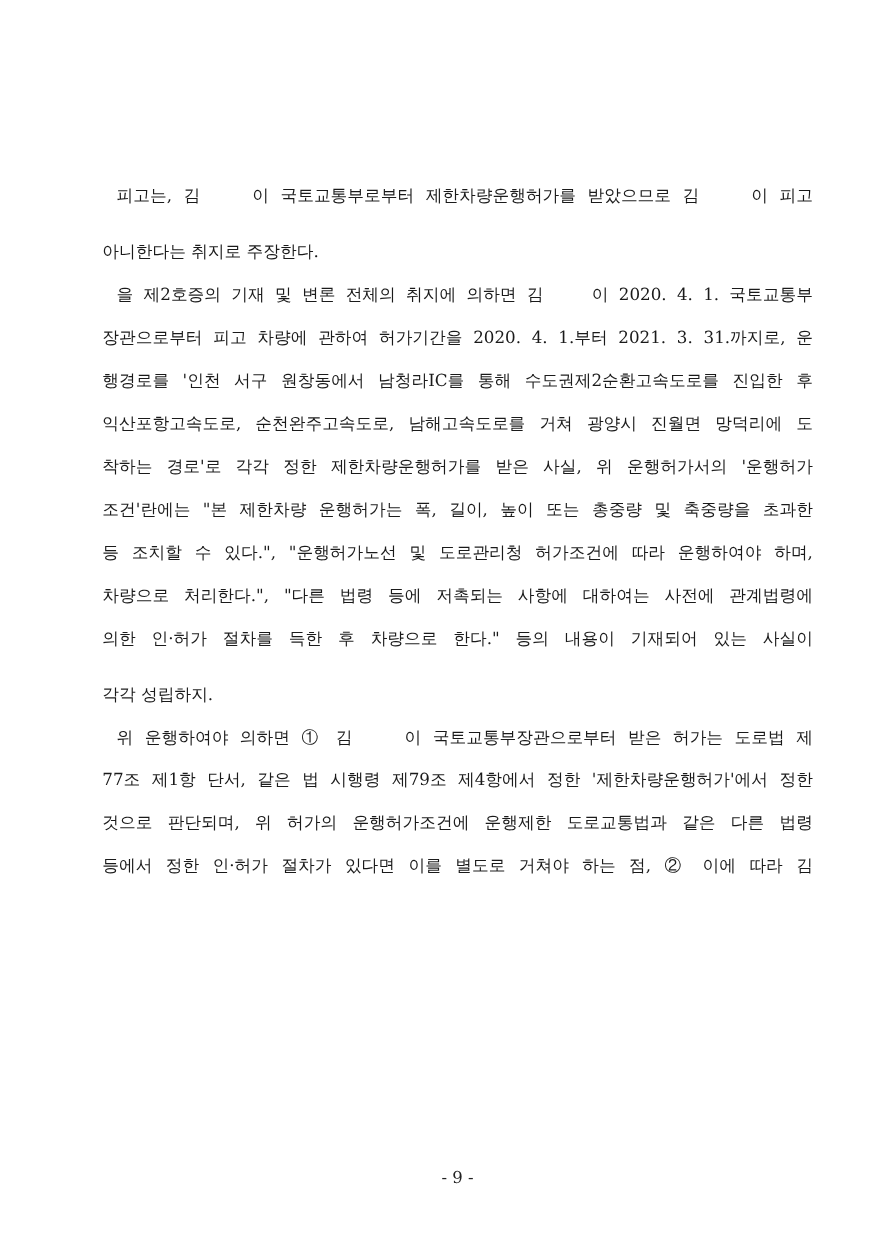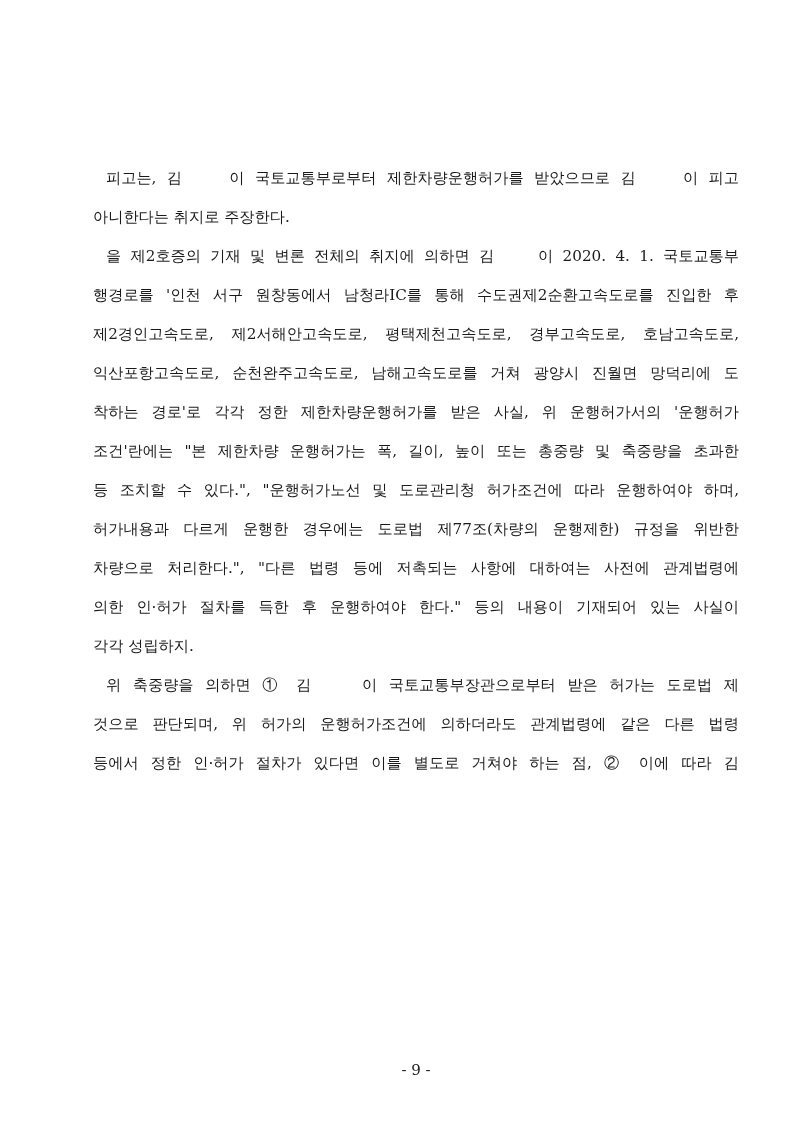--- a/index.html
+++ b/index.html
@@ -33,20 +33,21 @@
       height: 39px;
       line-height: 32px;
       font-size: 15.2px;
       white-space: nowrap;
       text-align: justify;
       text-align-last: justify;
       letter-spacing: 0px;
     }
     .line.last {
       text-align-last: left;
+      margin-top: 12px;
     }
     .line.indent {
       padding-left: 13px;
     }
     .page-number {
       position: absolute;
       left: 0;
       width: 800px;
       top: 1058px;
       text-align: center;
@@ -61,34 +62,34 @@
 <div class="page">
   <div class="body-text">
 
     <div>
       <div class="line indent">피고는, 김　　이 국토교통부로부터 제한차량운행허가를 받았으므로 김　　이 피고</div>
       <div class="line last">아니한다는 취지로 주장한다.</div>
     </div>
 
     <div>
       <div class="line indent">을 제2호증의 기재 및 변론 전체의 취지에 의하면 김　　이 2020. 4. 1. 국토교통부</div>
+      <div class="line">장관으로부터 피고 차량에 관하여 허가기간을 2020. 4. 1.부터 2021. 3. 31.까지로, 운</div>
       <div class="line">행경로를 '인천 서구 원창동에서 남청라IC를 통해 수도권제2순환고속도로를 진입한 후</div>
-      <div class="line">제2경인고속도로, 제2서해안고속도로, 평택제천고속도로, 경부고속도로, 호남고속도로,</div>
       <div class="line">익산포항고속도로, 순천완주고속도로, 남해고속도로를 거쳐 광양시 진월면 망덕리에 도</div>
       <div class="line">착하는 경로'로 각각 정한 제한차량운행허가를 받은 사실, 위 운행허가서의 '운행허가</div>
       <div class="line">조건'란에는 "본 제한차량 운행허가는 폭, 길이, 높이 또는 총중량 및 축중량을 초과한</div>
       <div class="line">등 조치할 수 있다.", "운행허가노선 및 도로관리청 허가조건에 따라 운행하여야 하며,</div>
-      <div class="line">허가내용과 다르게 운행한 경우에는 도로법 제77조(차량의 운행제한) 규정을 위반한</div>
       <div class="line">차량으로 처리한다.", "다른 법령 등에 저촉되는 사항에 대하여는 사전에 관계법령에</div>
-      <div class="line">의한 인·허가 절차를 득한 후 운행하여야 한다." 등의 내용이 기재되어 있는 사실이</div>
+      <div class="line">의한 인·허가 절차를 득한 후 차량으로 한다." 등의 내용이 기재되어 있는 사실이</div>
       <div class="line last">각각 성립하지.</div>
     </div>
 
     <div>
-      <div class="line indent">위 축중량을 의하면 ① 김　　이 국토교통부장관으로부터 받은 허가는 도로법 제</div>
-      <div class="line">것으로 판단되며, 위 허가의 운행허가조건에 의하더라도 관계법령에 같은 다른 법령</div>
+      <div class="line indent">위 운행하여야 의하면 ① 김　　이 국토교통부장관으로부터 받은 허가는 도로법 제</div>
+      <div class="line">77조 제1항 단서, 같은 법 시행령 제79조 제4항에서 정한 '제한차량운행허가'에서 정한</div>
+      <div class="line">것으로 판단되며, 위 허가의 운행허가조건에 운행제한 도로교통법과 같은 다른 법령</div>
       <div class="line">등에서 정한 인·허가 절차가 있다면 이를 별도로 거쳐야 하는 점, ② 이에 따라 김</div>
     </div>
 
   </div>
 
   <div class="page-number">- 9 -</div>
 </div>
 
 </body></html>

